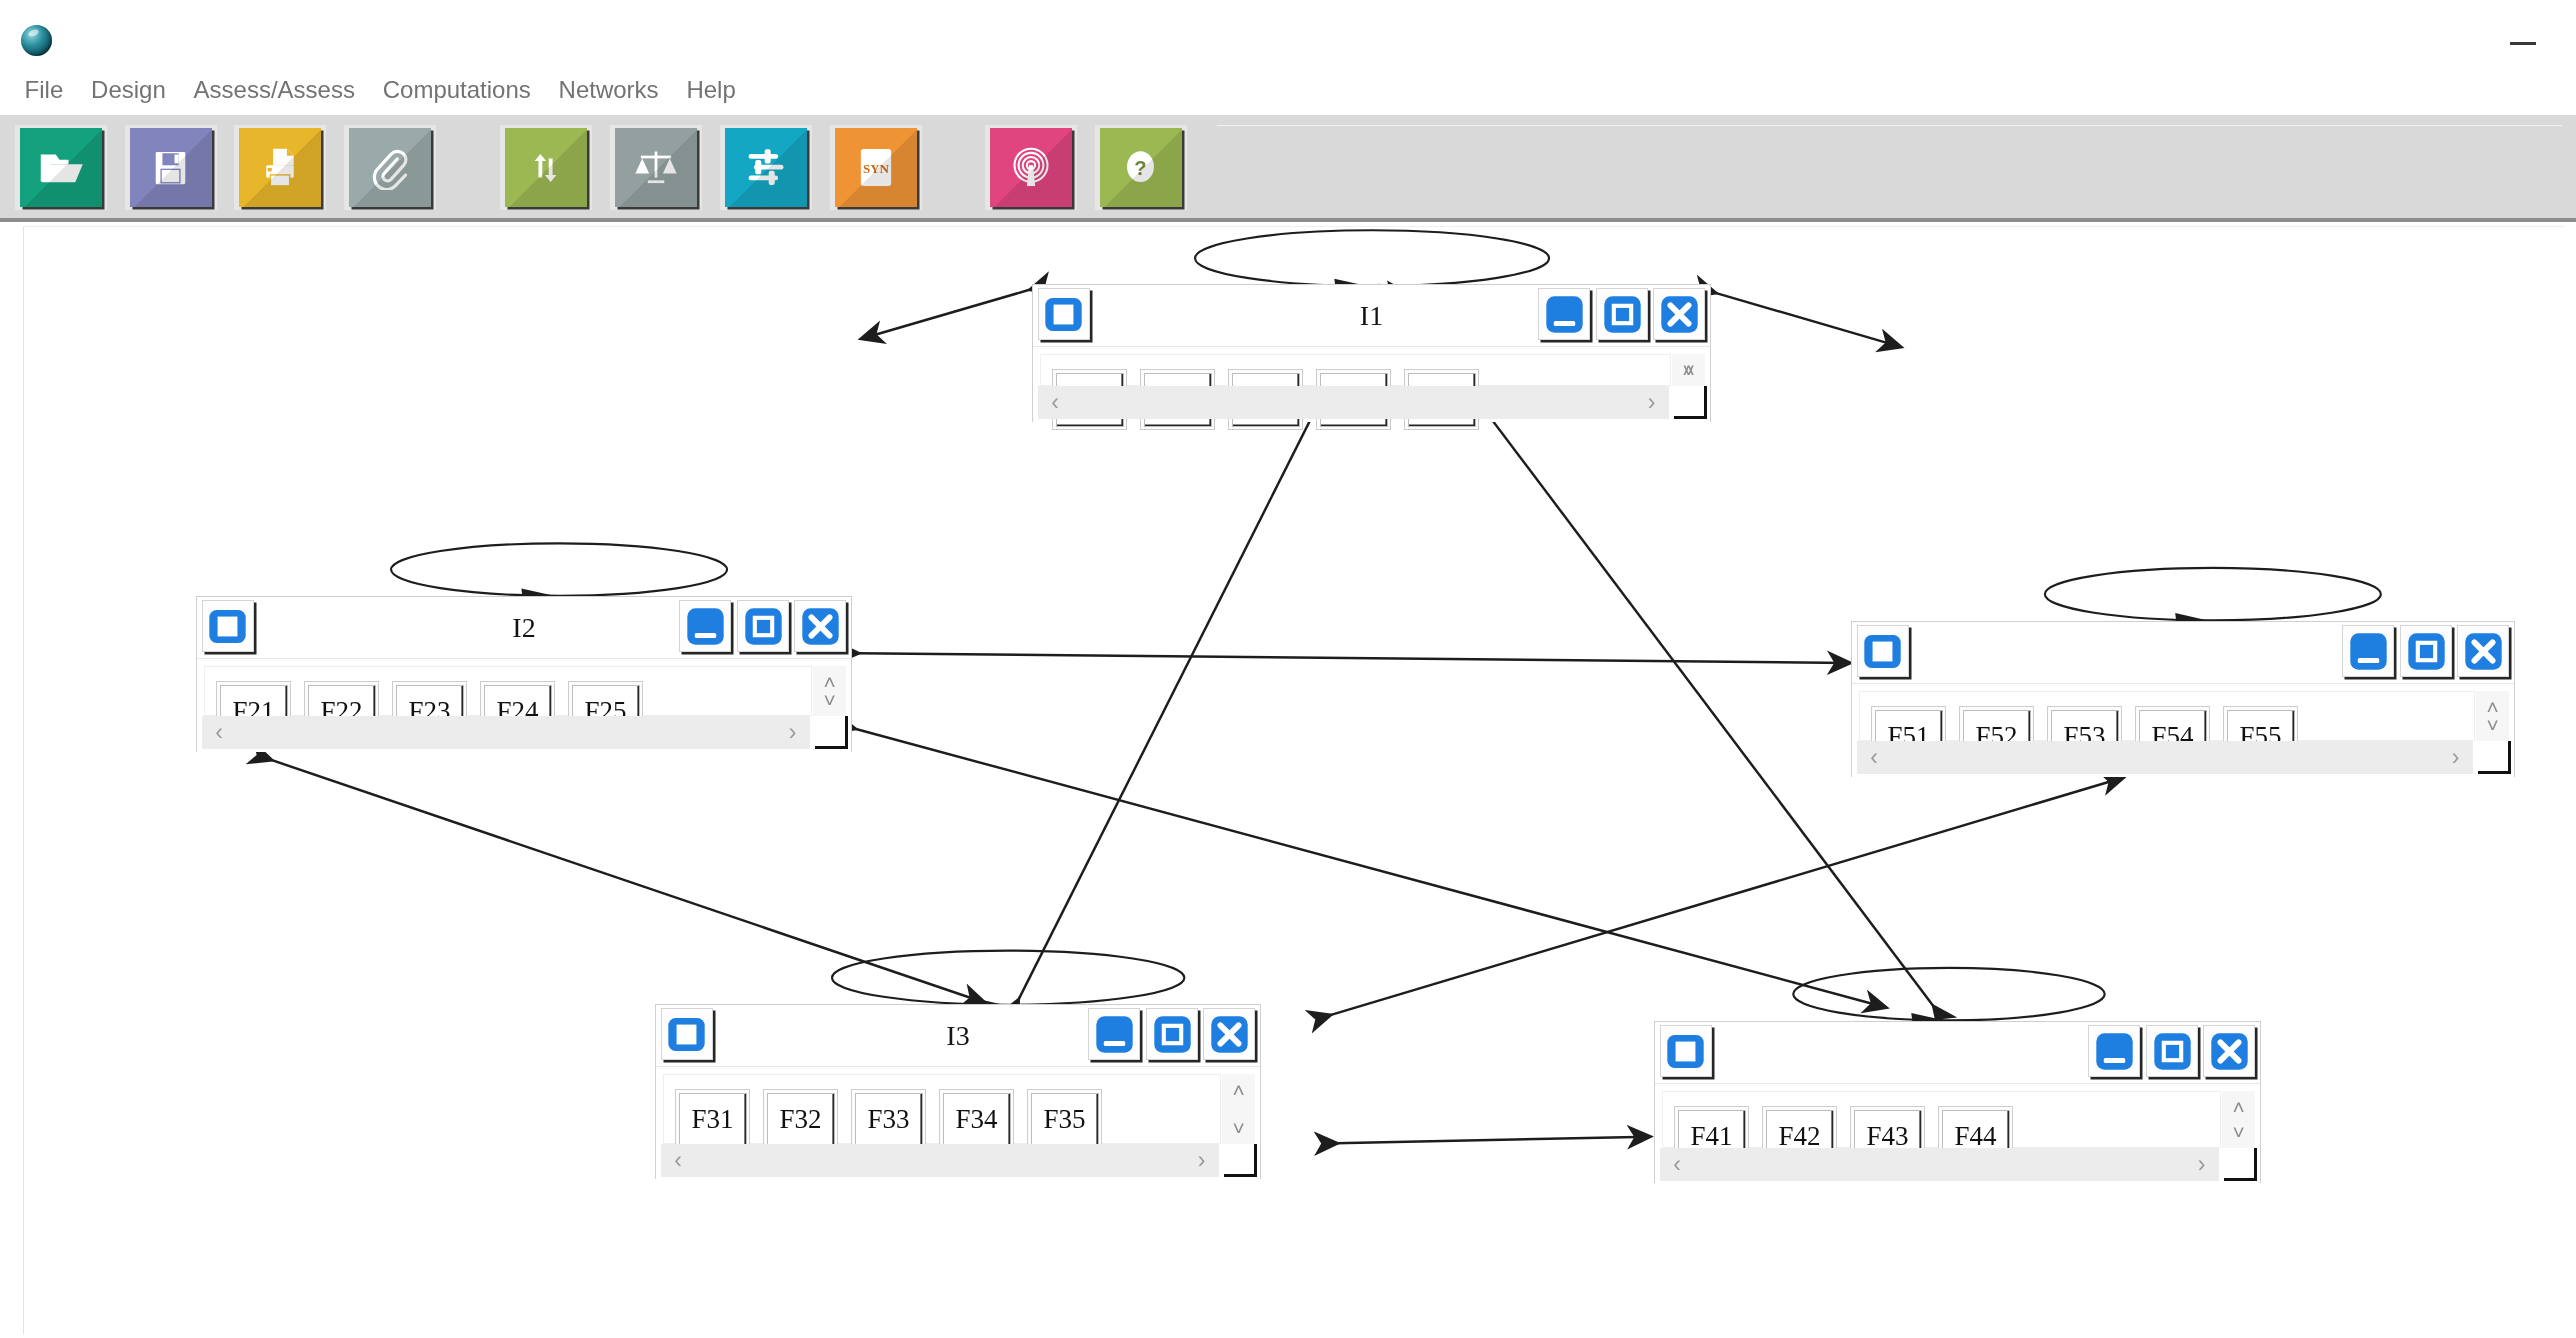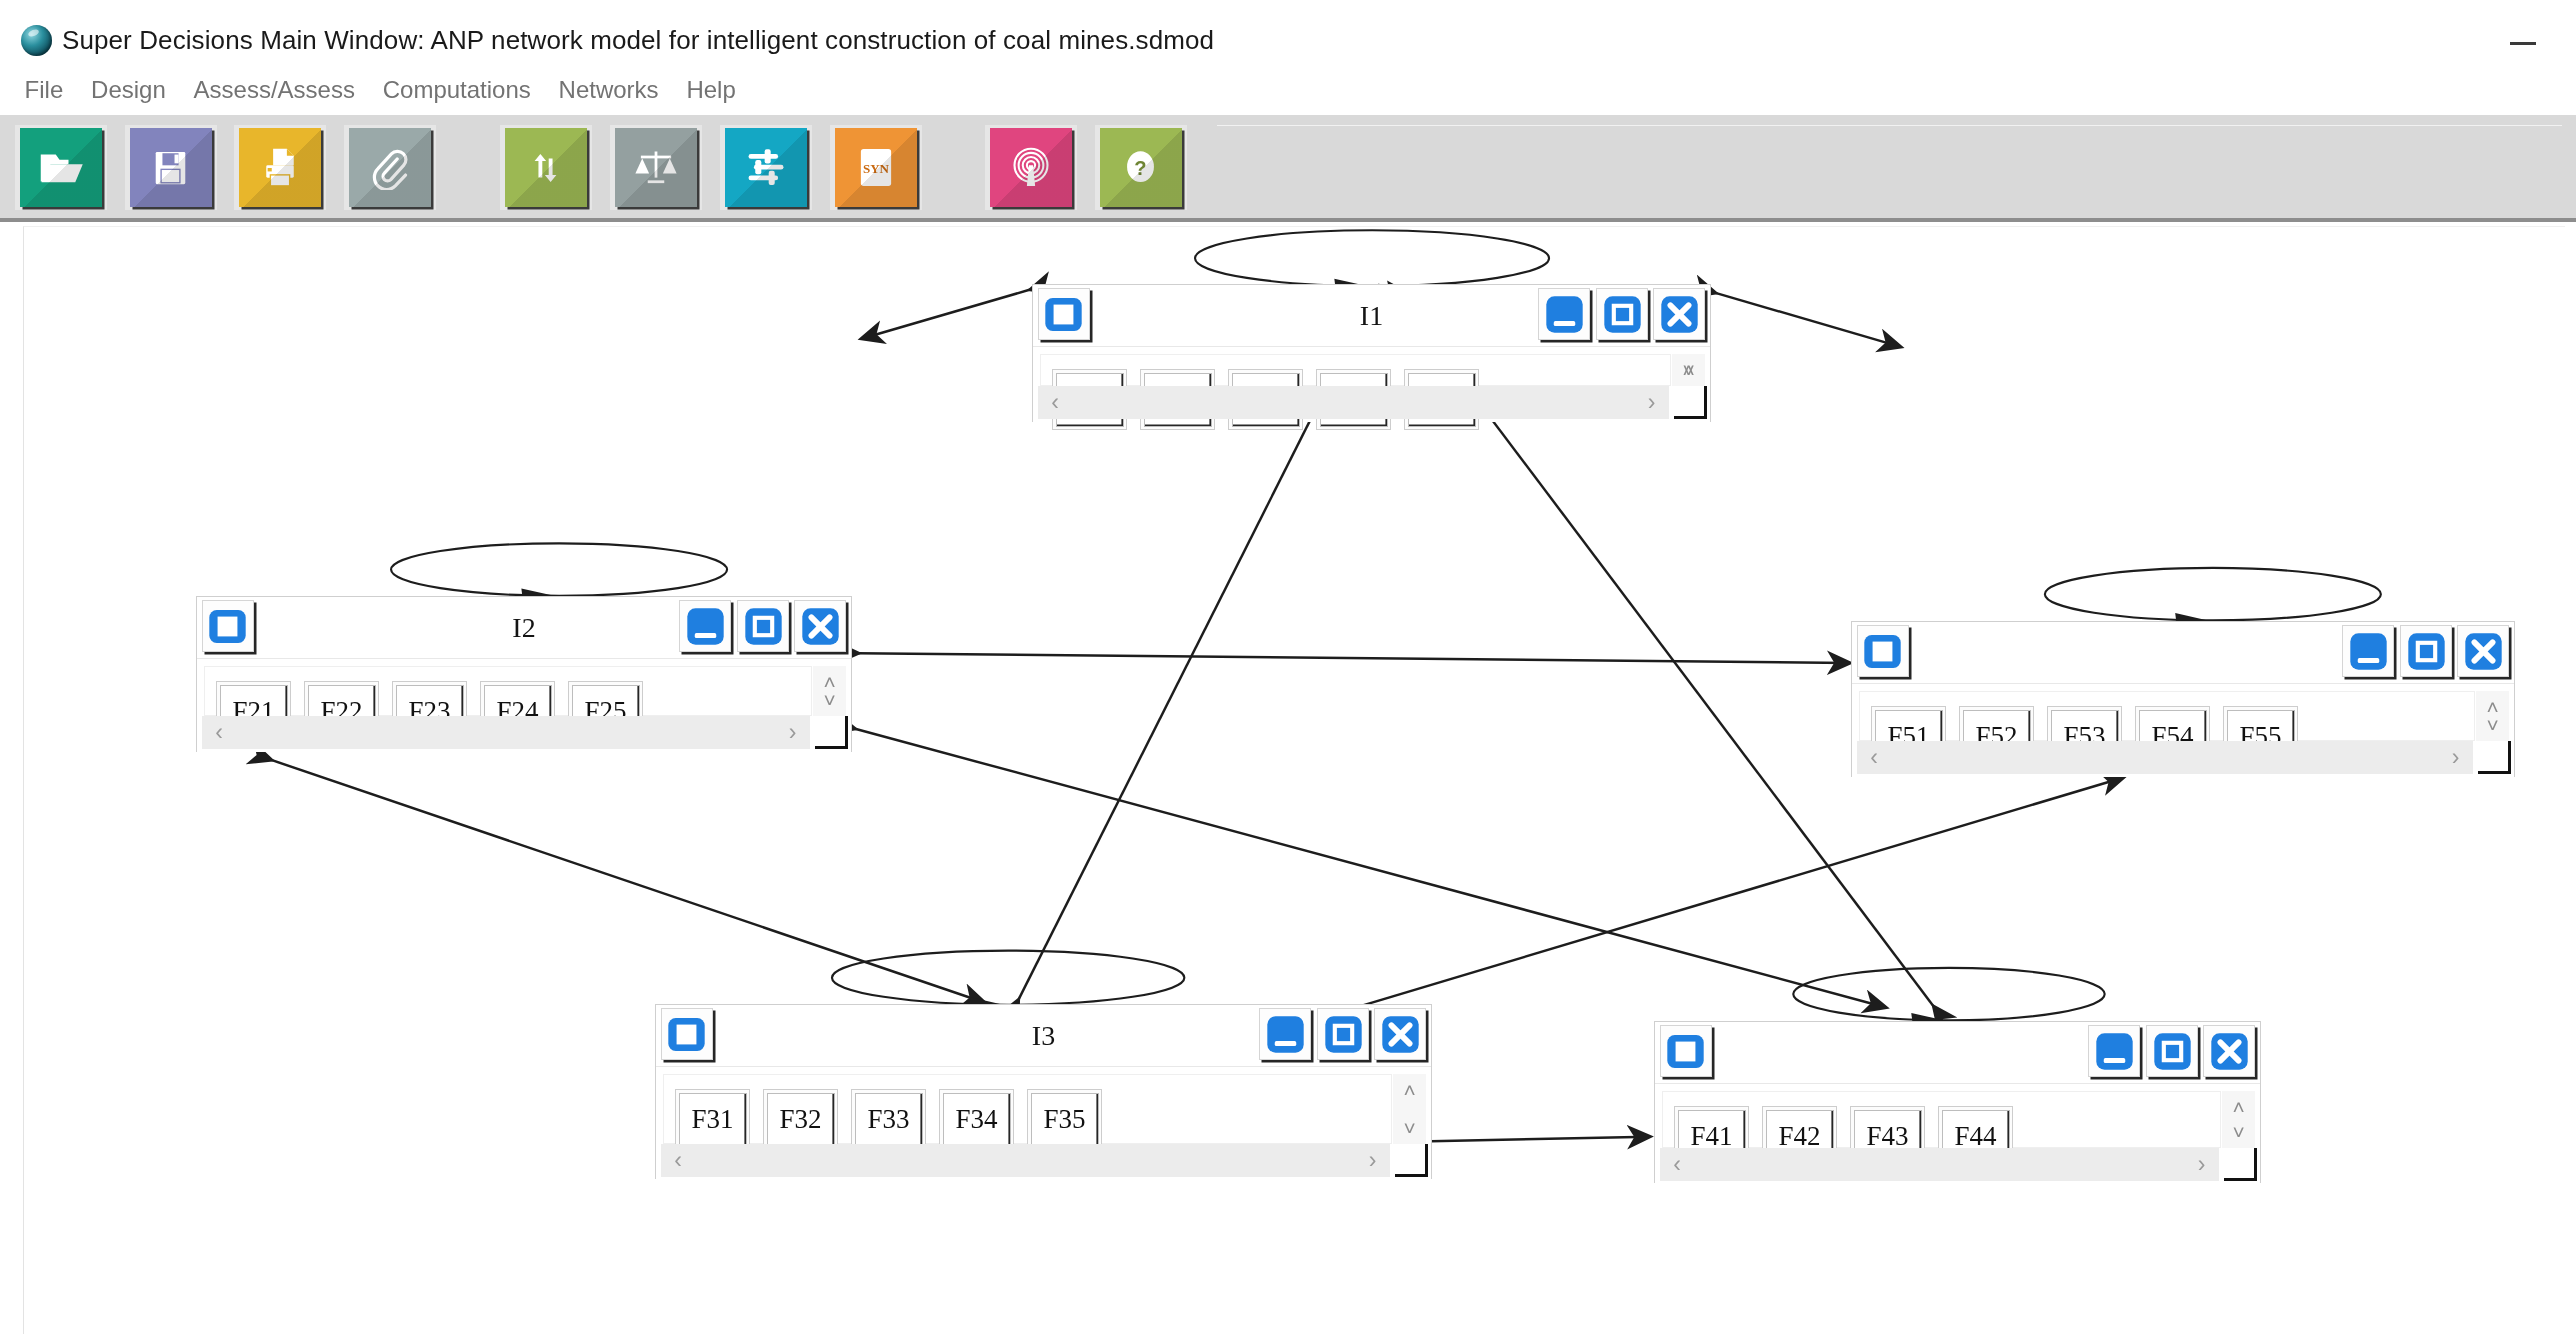--- a/index.html
+++ b/index.html
@@ -172,21 +172,20 @@
     background:#ffffff;
     border-right:3.3px solid #111;border-bottom:3.3px solid #111;
     box-sizing:border-box;
   }
 </style>
 </head>
 <body>
 
 <div id="titlebar">
   <div id="app-icon"></div>
-  <div id="title-text">Super Decisions Main Window: ANP network model for intelligent construction of coal mines.sdmod</div>
   <div id="win-minimize"></div>
 </div>
 
 <div id="menubar">
   <div class="menu-item">File</div>
   <div class="menu-item">Design</div>
   <div class="menu-item">Assess/Assess</div>
   <div class="menu-item">Computations</div>
   <div class="menu-item">Networks</div>
   <div class="menu-item">Help</div>
@@ -496,21 +495,21 @@
             <div class="ar up">˄</div>
             <div class="ar dn">˅</div>
           </div>
           <div class="hscroll">
             <div class="ar lf">‹</div>
             <div class="ar rt">›</div>
           </div>
           <div class="resize-grip"></div>
         </div>
       </div>
-      <div class="cluster" style="left: 631px; top: 777px; width: 777px; height: 175px;">
+      <div class="cluster" style="left: 631px; top: 777px; width: 606px; height: 175px;">
         <div class="cl-title">
           <div class="tbtn left">
             <svg width="43" height="43" viewBox="0 0 52 52">
               <rect x="4" y="6" width="44" height="40" rx="9" fill="#1f7fe0"></rect>
               <rect x="14" y="14" width="24" height="24" fill="#fff"></rect>
             </svg>
           </div>
           <div class="cl-title-label">I3</div>
           <div class="tbtn" style="right: 120px;">
             <svg width="43" height="43" viewBox="0 0 52 52">

